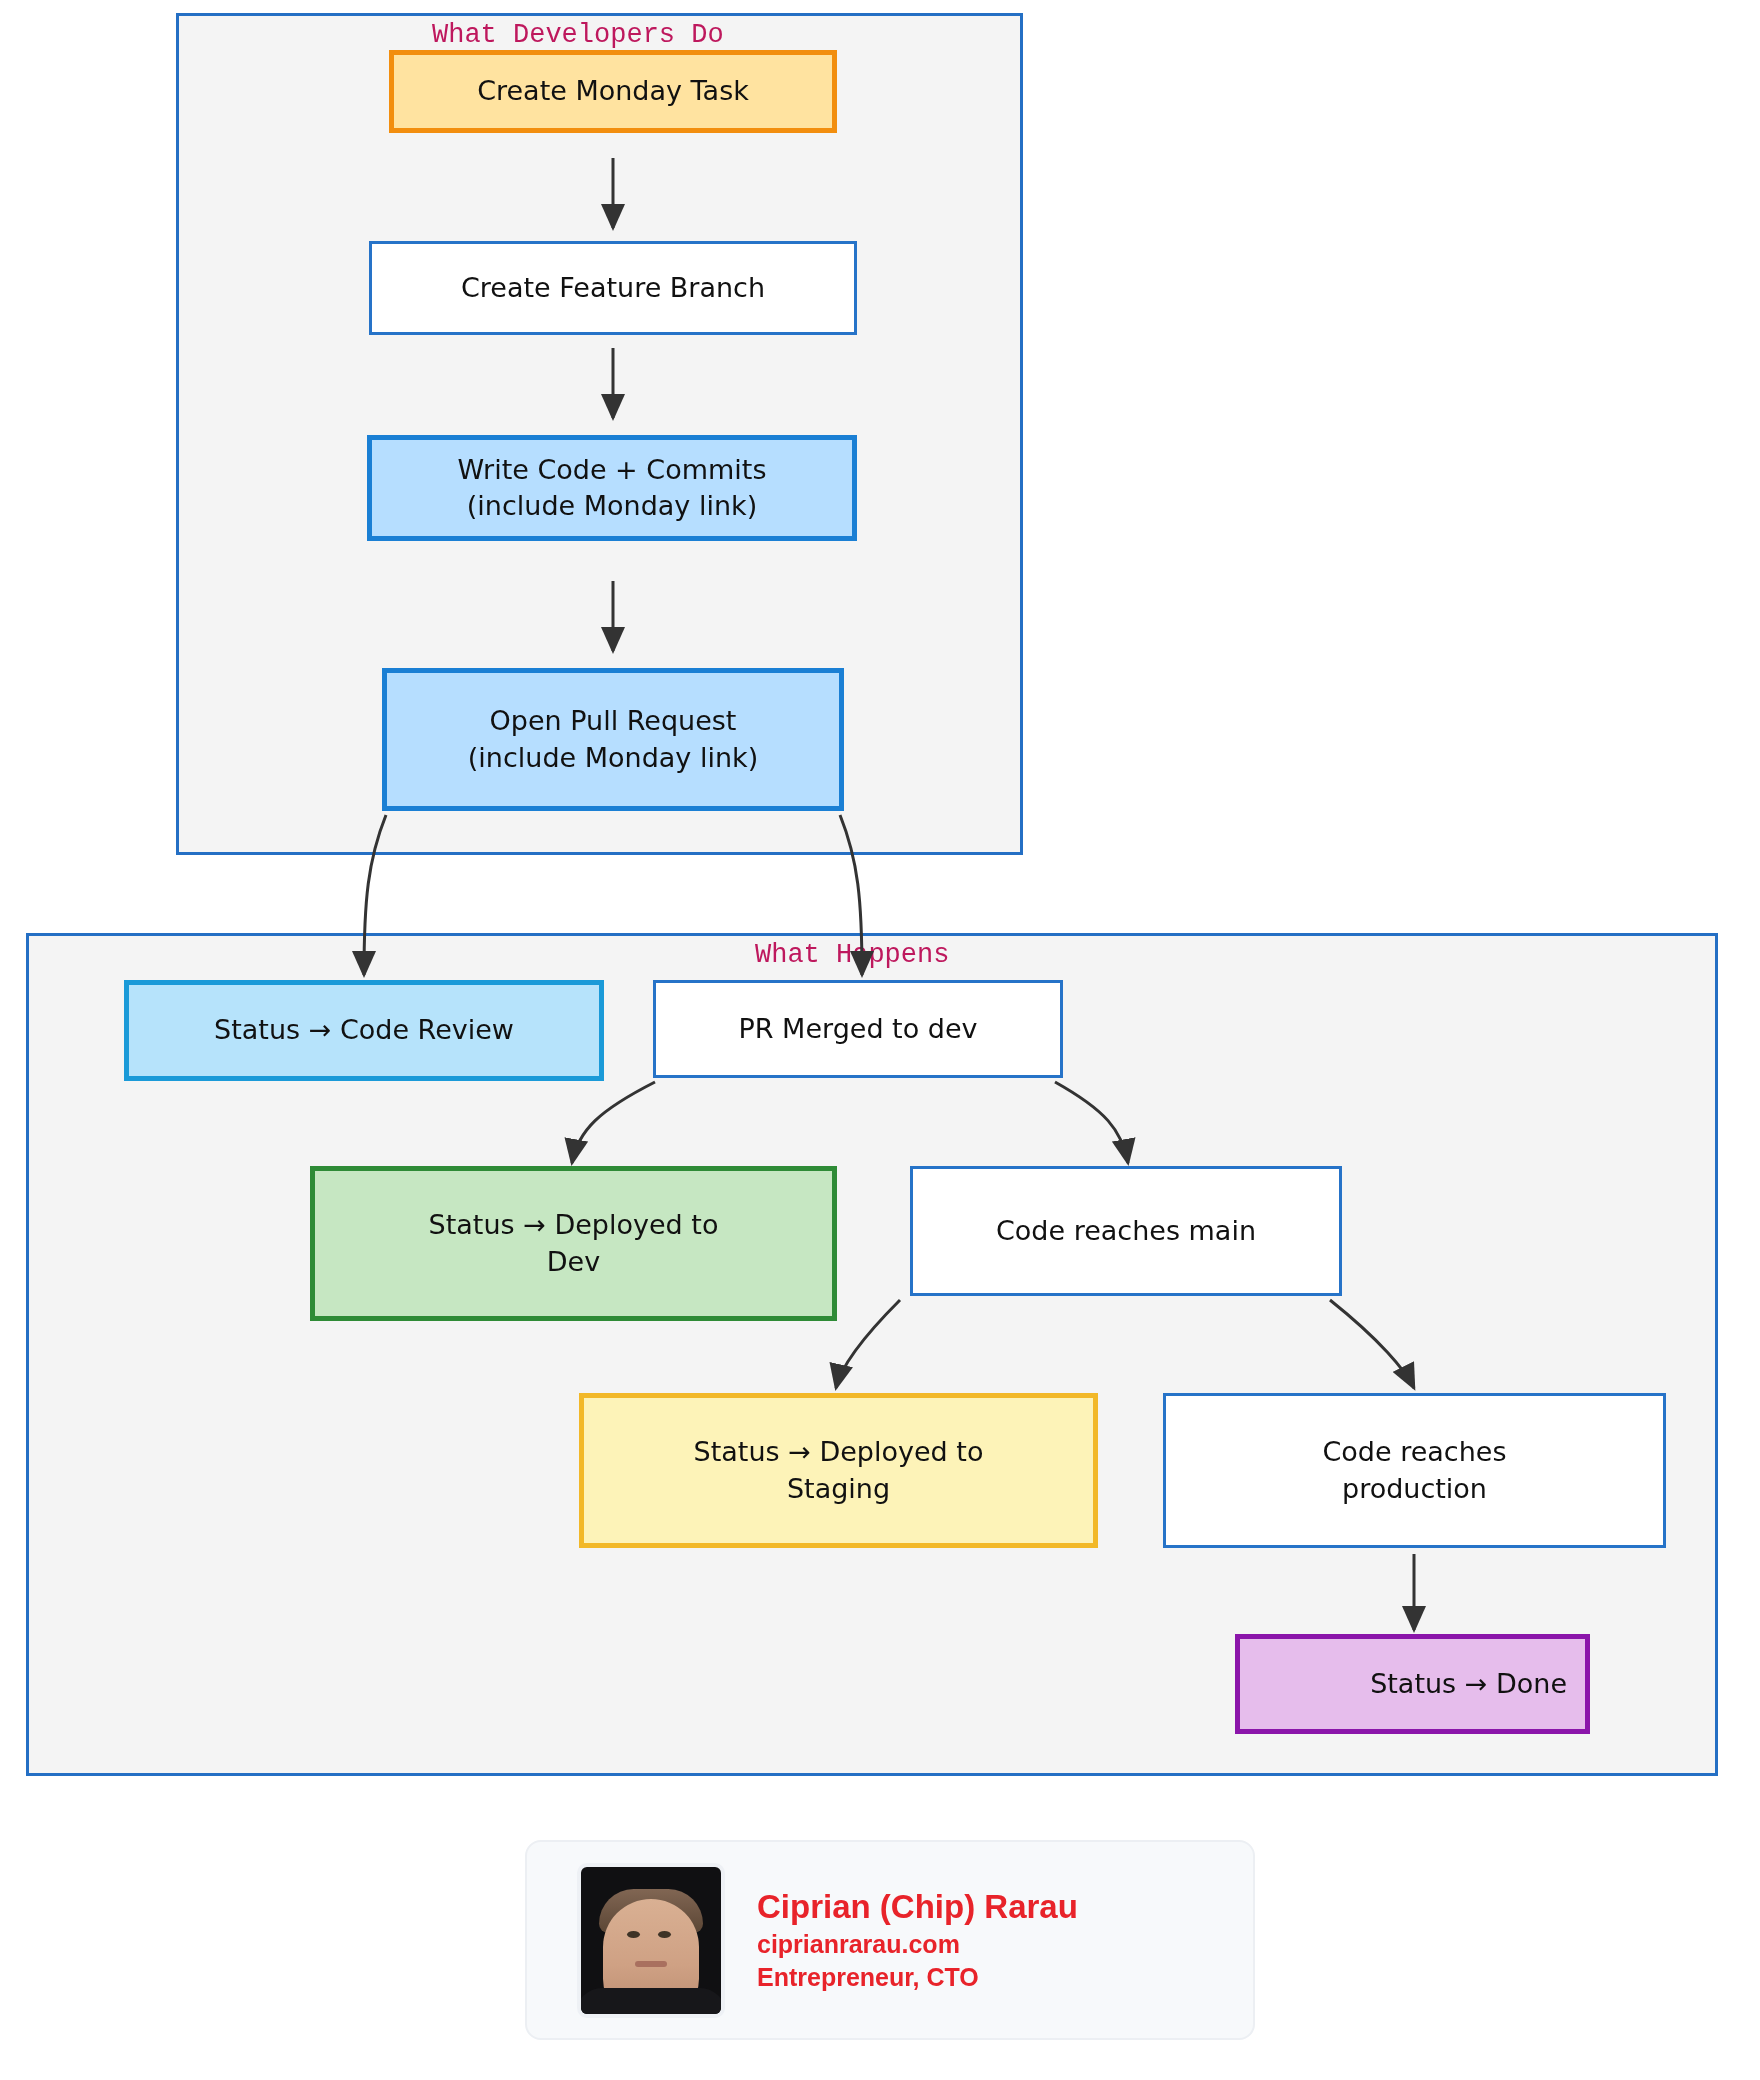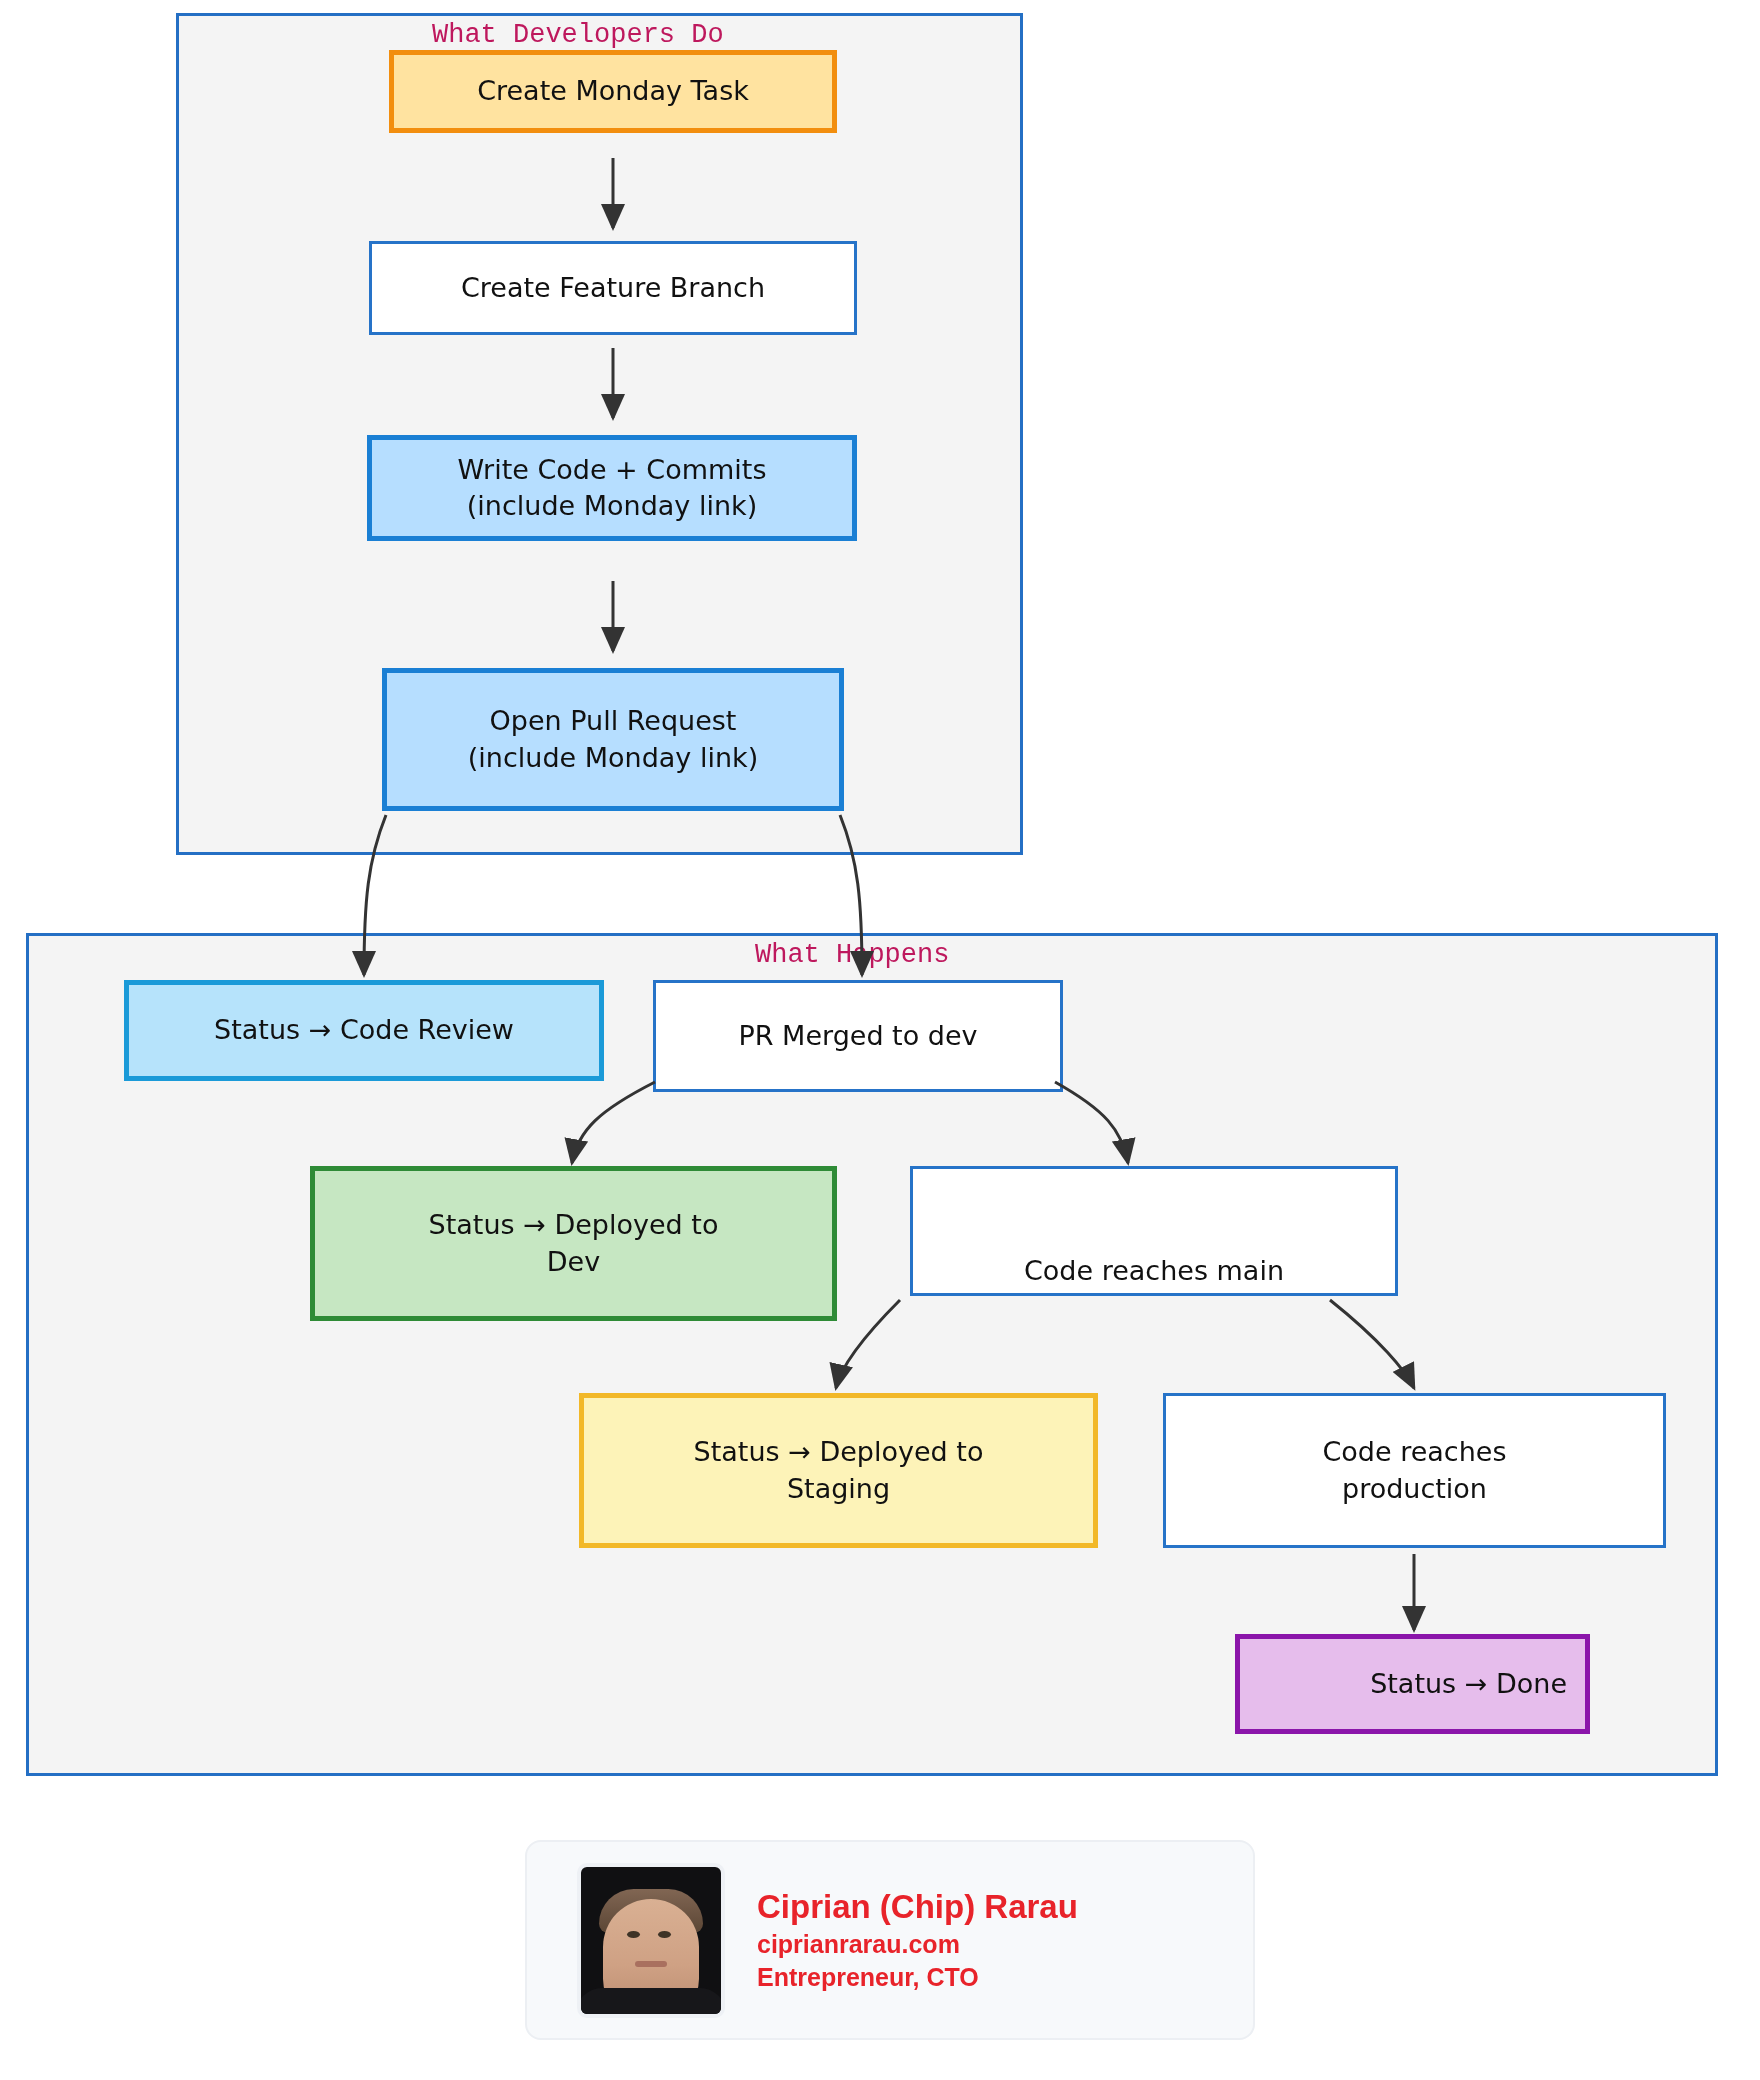--- a/index.html
+++ b/index.html
@@ -220,30 +220,30 @@
 
   <div class="node n-blue" style="left:382px; top:668px; width:462px; height:143px; flex-direction:column;">
     <span>Open Pull Request</span>
     <span>(include Monday link)</span>
   </div>
 
   <div class="node n-cyan" style="left:124px; top:980px; width:480px; height:101px;text-align:right;">
     <span>Status → Code Review</span>
   </div>
 
-  <div class="node n-plain" style="left:653px; top:980px; width:410px; height:112px;">
+  <div class="node n-plain" style="left:653px; top:980px; width:410px; height:98px;">
     <span>PR Merged to dev</span>
   </div>
 
   <div class="node n-green" style="left:310px; top:1166px; width:527px; height:155px; flex-direction:column;">
     <span>Status → Deployed to</span>
     <span>Dev</span>
   </div>
 
-  <div class="node n-plain" style="left:910px; top:1166px; width:488px; height:130px;align-items:flex-end;">
+  <div class="node n-plain" style="left:910px; top:1166px; width:432px; height:130px;">
     <span>Code reaches main</span>
   </div>
 
   <div class="node n-yellow" style="left:579px; top:1393px; width:519px; height:155px; flex-direction:column;">
     <span>Status → Deployed to</span>
     <span>Staging</span>
   </div>
 
   <div class="node n-plain" style="left:1163px; top:1393px; width:503px; height:155px; flex-direction:column;">
     <span>Code reaches</span>

